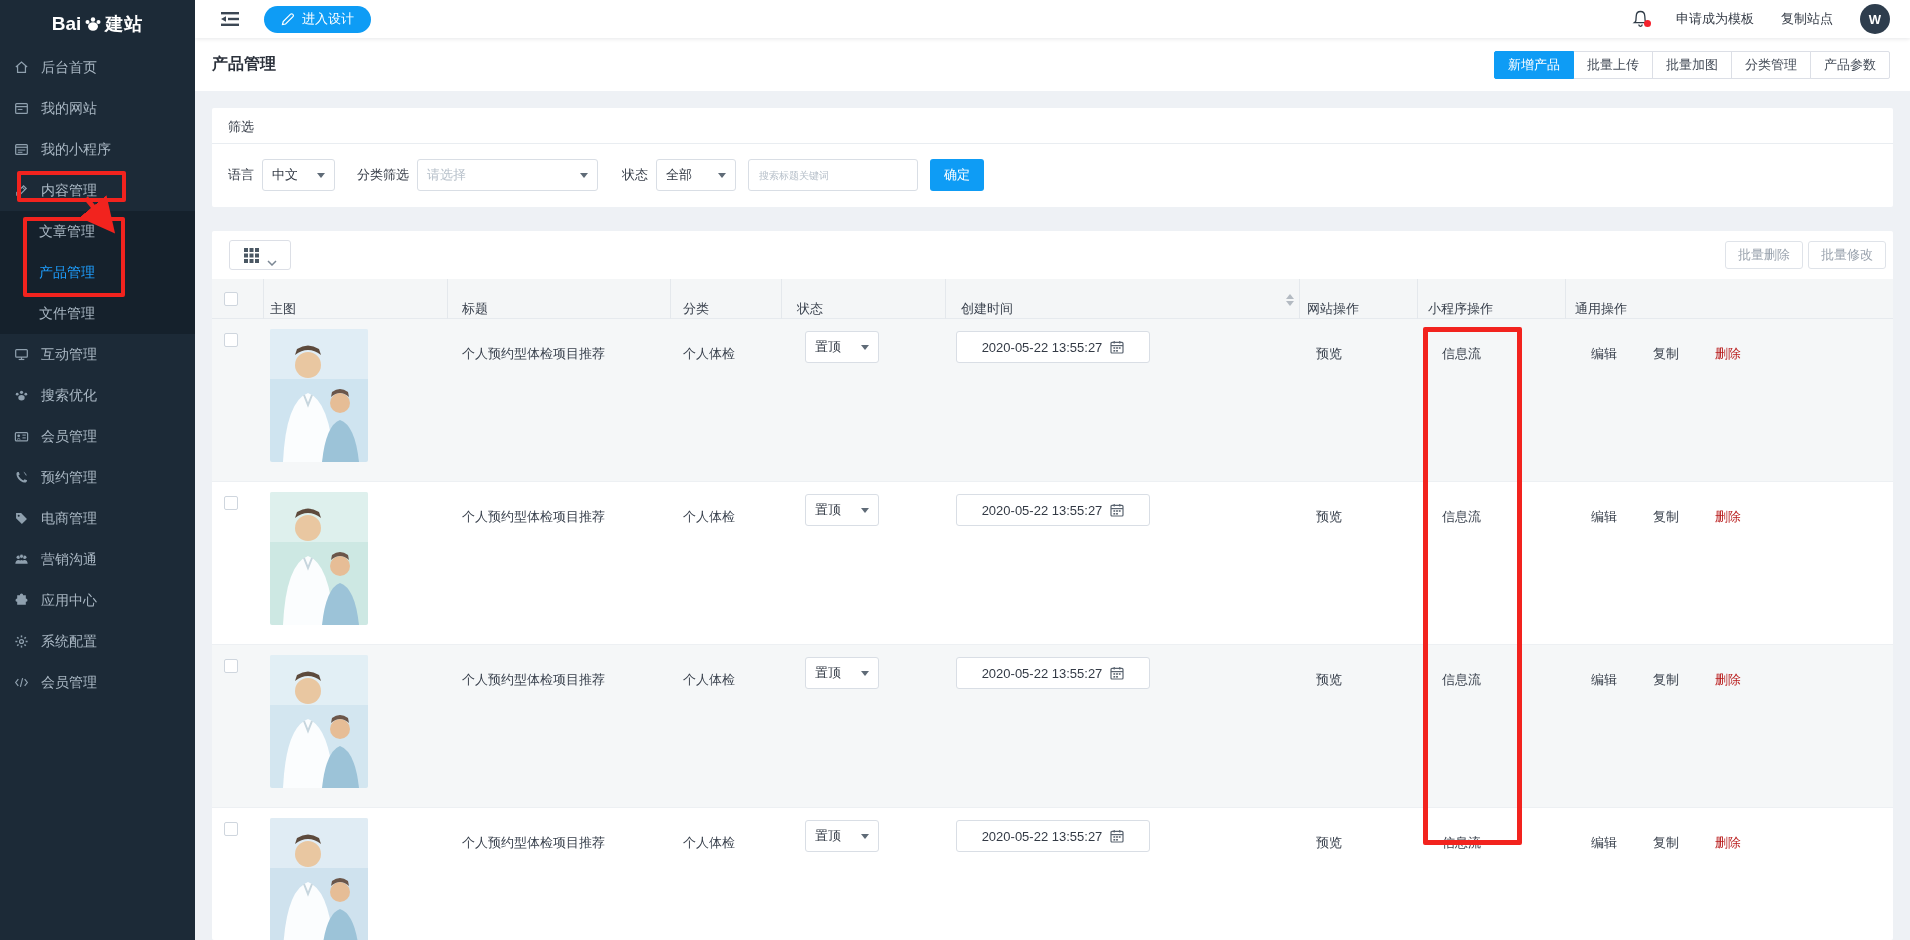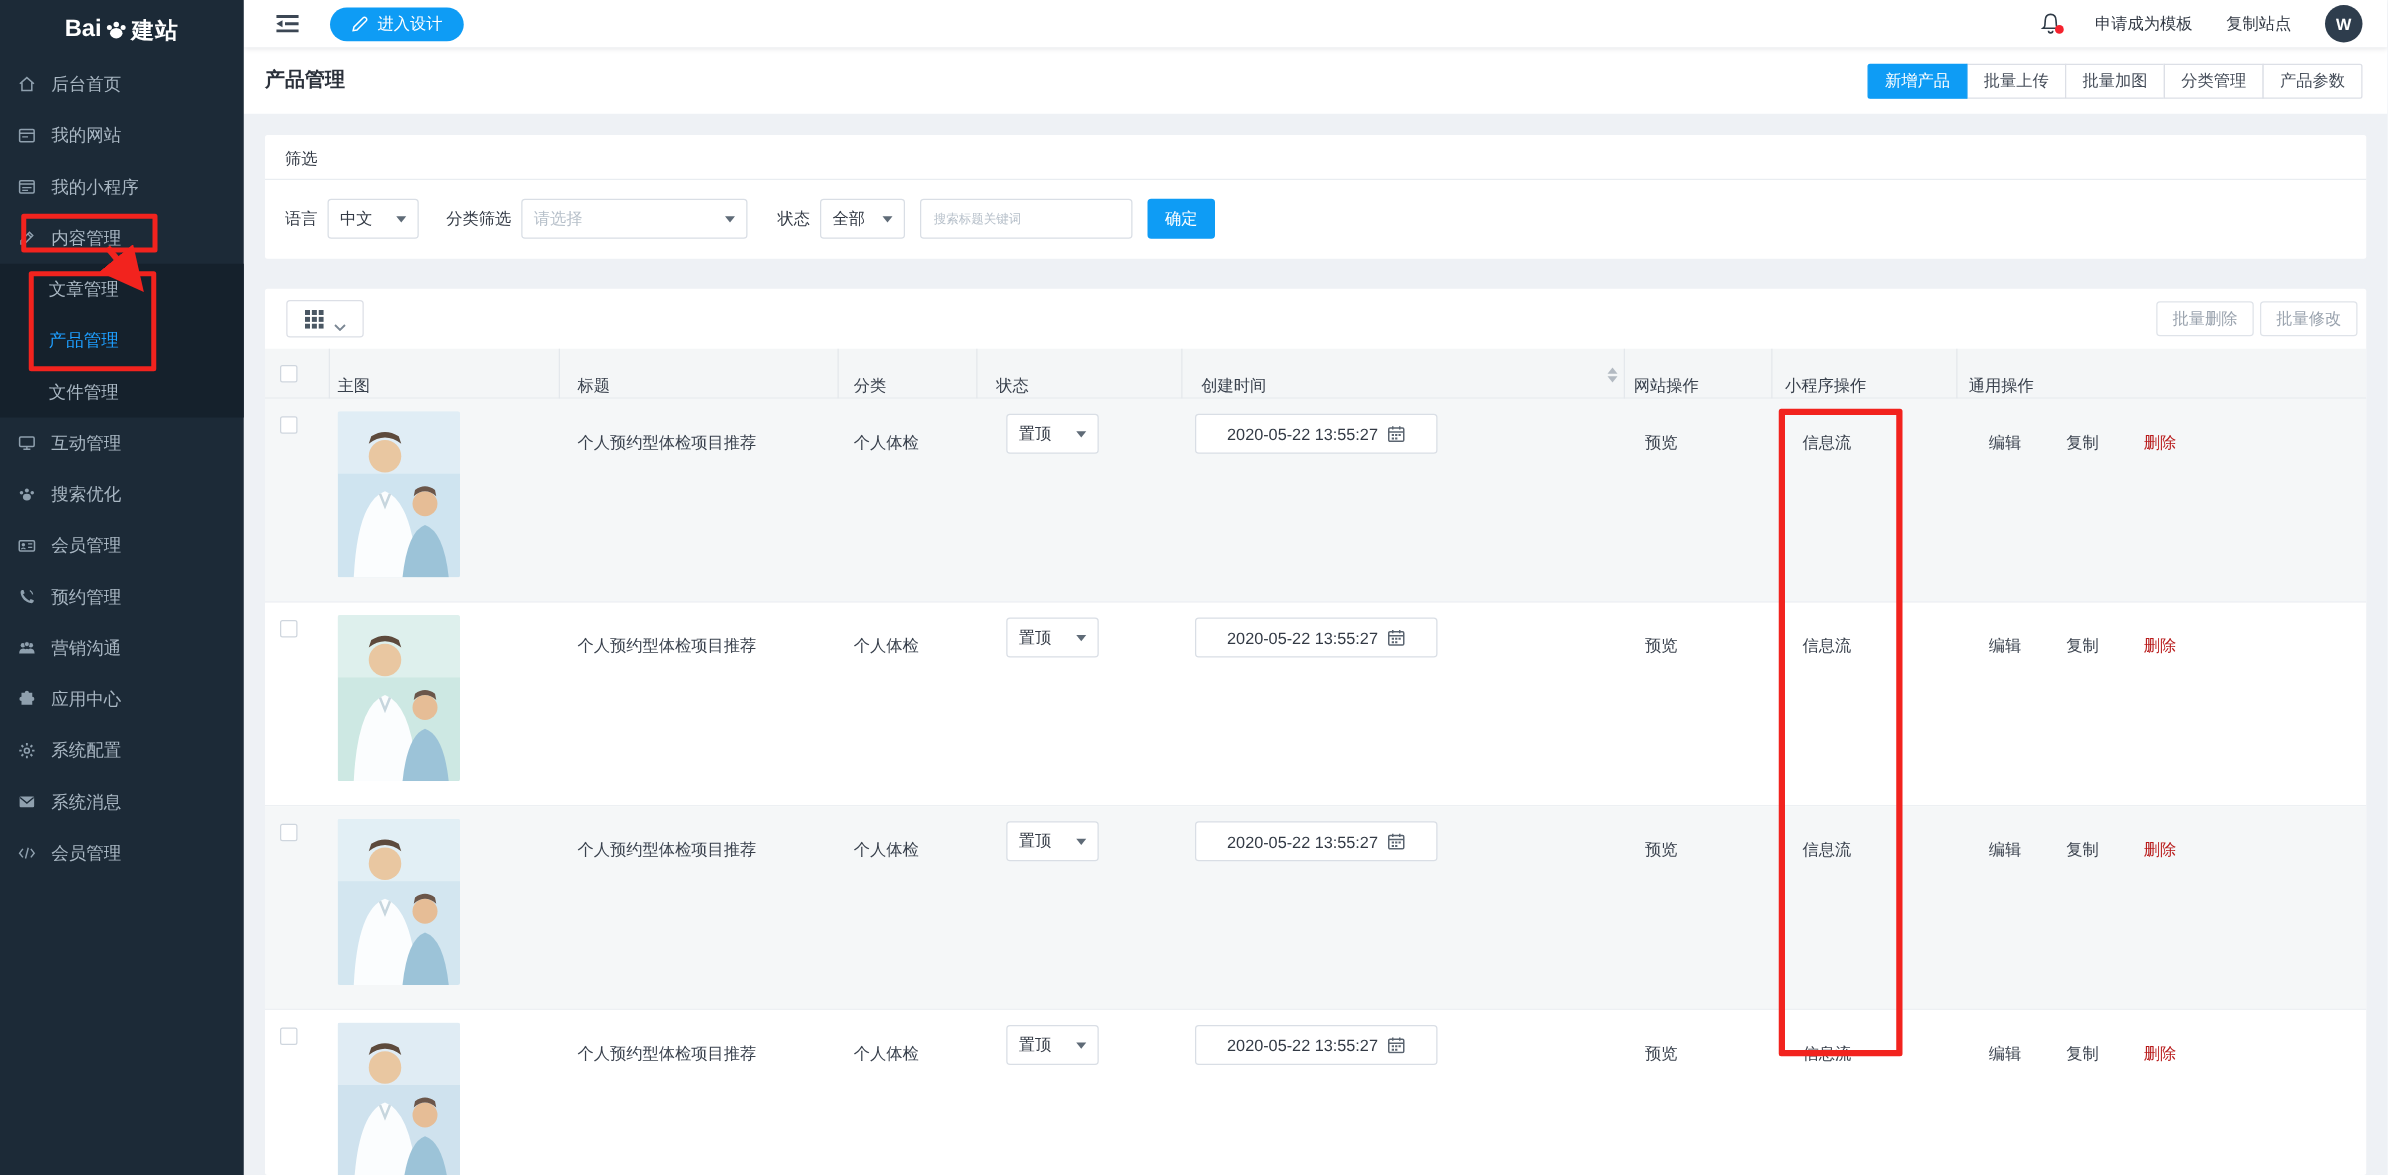--- a/index.html
+++ b/index.html
@@ -183,20 +183,29 @@
             <svg viewBox="0 0 16 16" width="15" height="15">
               <path d="M4.2 2.2 C3 2.4 2.4 3.4 2.7 5 C3.4 9.2 6.8 12.6 11 13.3 C12.6 13.6 13.6 13 13.8 11.8 L13.9 10.9 L11.2 9.9 L10.2 11.3 C8.3 10.4 5.6 7.7 4.7 5.8 L6.1 4.8 L5.1 2.1 Z" fill="#8fa0ae"></path>
               <path d="M10.5 2.5 Q12.5 3.5 13 5.8" fill="none" stroke="#8fa0ae" stroke-width="1"></path>
             </svg>
           </span>
           <span>预约管理</span>
         </div>
         <div class="side-item">
           <span class="sicon">
             <svg viewBox="0 0 16 16" width="15" height="15">
+              <path d="M2.2 2.2 H7.6 L13.8 8.4 L8.4 13.8 L2.2 7.6 Z" fill="#8fa0ae"></path>
+              <circle cx="5" cy="5" r="1.1" fill="#1c2a37"></circle>
+            </svg>
+          </span>
+          <span>电商管理</span>
+        </div>
+        <div class="side-item">
+          <span class="sicon">
+            <svg viewBox="0 0 16 16" width="15" height="15">
               <circle cx="4.6" cy="5.6" r="1.9" fill="#8fa0ae"></circle>
               <circle cx="11.4" cy="5.6" r="1.9" fill="#8fa0ae"></circle>
               <circle cx="8" cy="4.6" r="2.1" fill="#8fa0ae" stroke="#1c2a37" stroke-width="0.6"></circle>
               <path d="M1.4 12.6 Q1.6 8.6 4.8 8.4 Q6 8.4 6.8 9 Q8 8.2 9.2 9 Q10 8.4 11.2 8.4 Q14.4 8.6 14.6 12.6 Z" fill="#8fa0ae"></path>
             </svg>
           </span>
           <span>营销沟通</span>
         </div>
         <div class="side-item">
           <span class="sicon">
@@ -216,29 +225,20 @@
                 <line x1="1.5" y1="8" x2="3.6" y2="8"></line>
                 <line x1="12.4" y1="8" x2="14.5" y2="8"></line>
                 <line x1="3.4" y1="3.4" x2="4.9" y2="4.9"></line>
                 <line x1="11.1" y1="11.1" x2="12.6" y2="12.6"></line>
                 <line x1="3.4" y1="12.6" x2="4.9" y2="11.1"></line>
                 <line x1="11.1" y1="4.9" x2="12.6" y2="3.4"></line>
               </g>
             </svg>
           </span>
           <span>系统配置</span>
-        </div>
-        <div class="side-item">
-          <span class="sicon">
-            <svg viewBox="0 0 16 16" width="15" height="15">
-              <rect x="1.8" y="3.4" width="12.4" height="9.2" rx="1" fill="#8fa0ae"></rect>
-              <path d="M2.2 4.2 L8 9 L13.8 4.2" fill="none" stroke="#1c2a37" stroke-width="1.1"></path>
-            </svg>
-          </span>
-          <span>系统消息</span>
         </div>
         <div class="side-item">
           <span class="sicon">
             <svg viewBox="0 0 16 16" width="15" height="15">
               <path d="M4.6 4.4 L1.8 8 L4.6 11.6 M11.4 4.4 L14.2 8 L11.4 11.6" fill="none" stroke="#8fa0ae" stroke-width="1.3"></path>
               <line x1="9.2" y1="3.4" x2="6.8" y2="12.6" stroke="#8fa0ae" stroke-width="1.2"></line>
             </svg>
           </span>
           <span>会员管理</span>
         </div>
@@ -296,21 +296,21 @@
           <span class="ctl" style="width:73px;margin-left:8px">
               <span>中文</span>
               <i class="caret"></i>
             </span>
           <span class="f-label" style="margin-left:22px">分类筛选</span>
           <span class="ctl" style="width:181px;margin-left:8px">
               <span class="ph">请选择</span>
               <i class="caret"></i>
             </span>
           <span class="f-label" style="margin-left:24px">状态</span>
-          <span class="ctl" style="width:68px;margin-left:8px">
+          <span class="ctl" style="width:80px;margin-left:8px">
               <span>全部</span>
               <i class="caret"></i>
             </span>
           <input class="search-input" style="margin-left: 12px;" placeholder="搜索标题关键词">
           <button class="btn-primary" style="margin-left:12px">确定</button>
         </div>
       </section>
 
       <section class="table-panel">
         <div class="ttoolbar">

